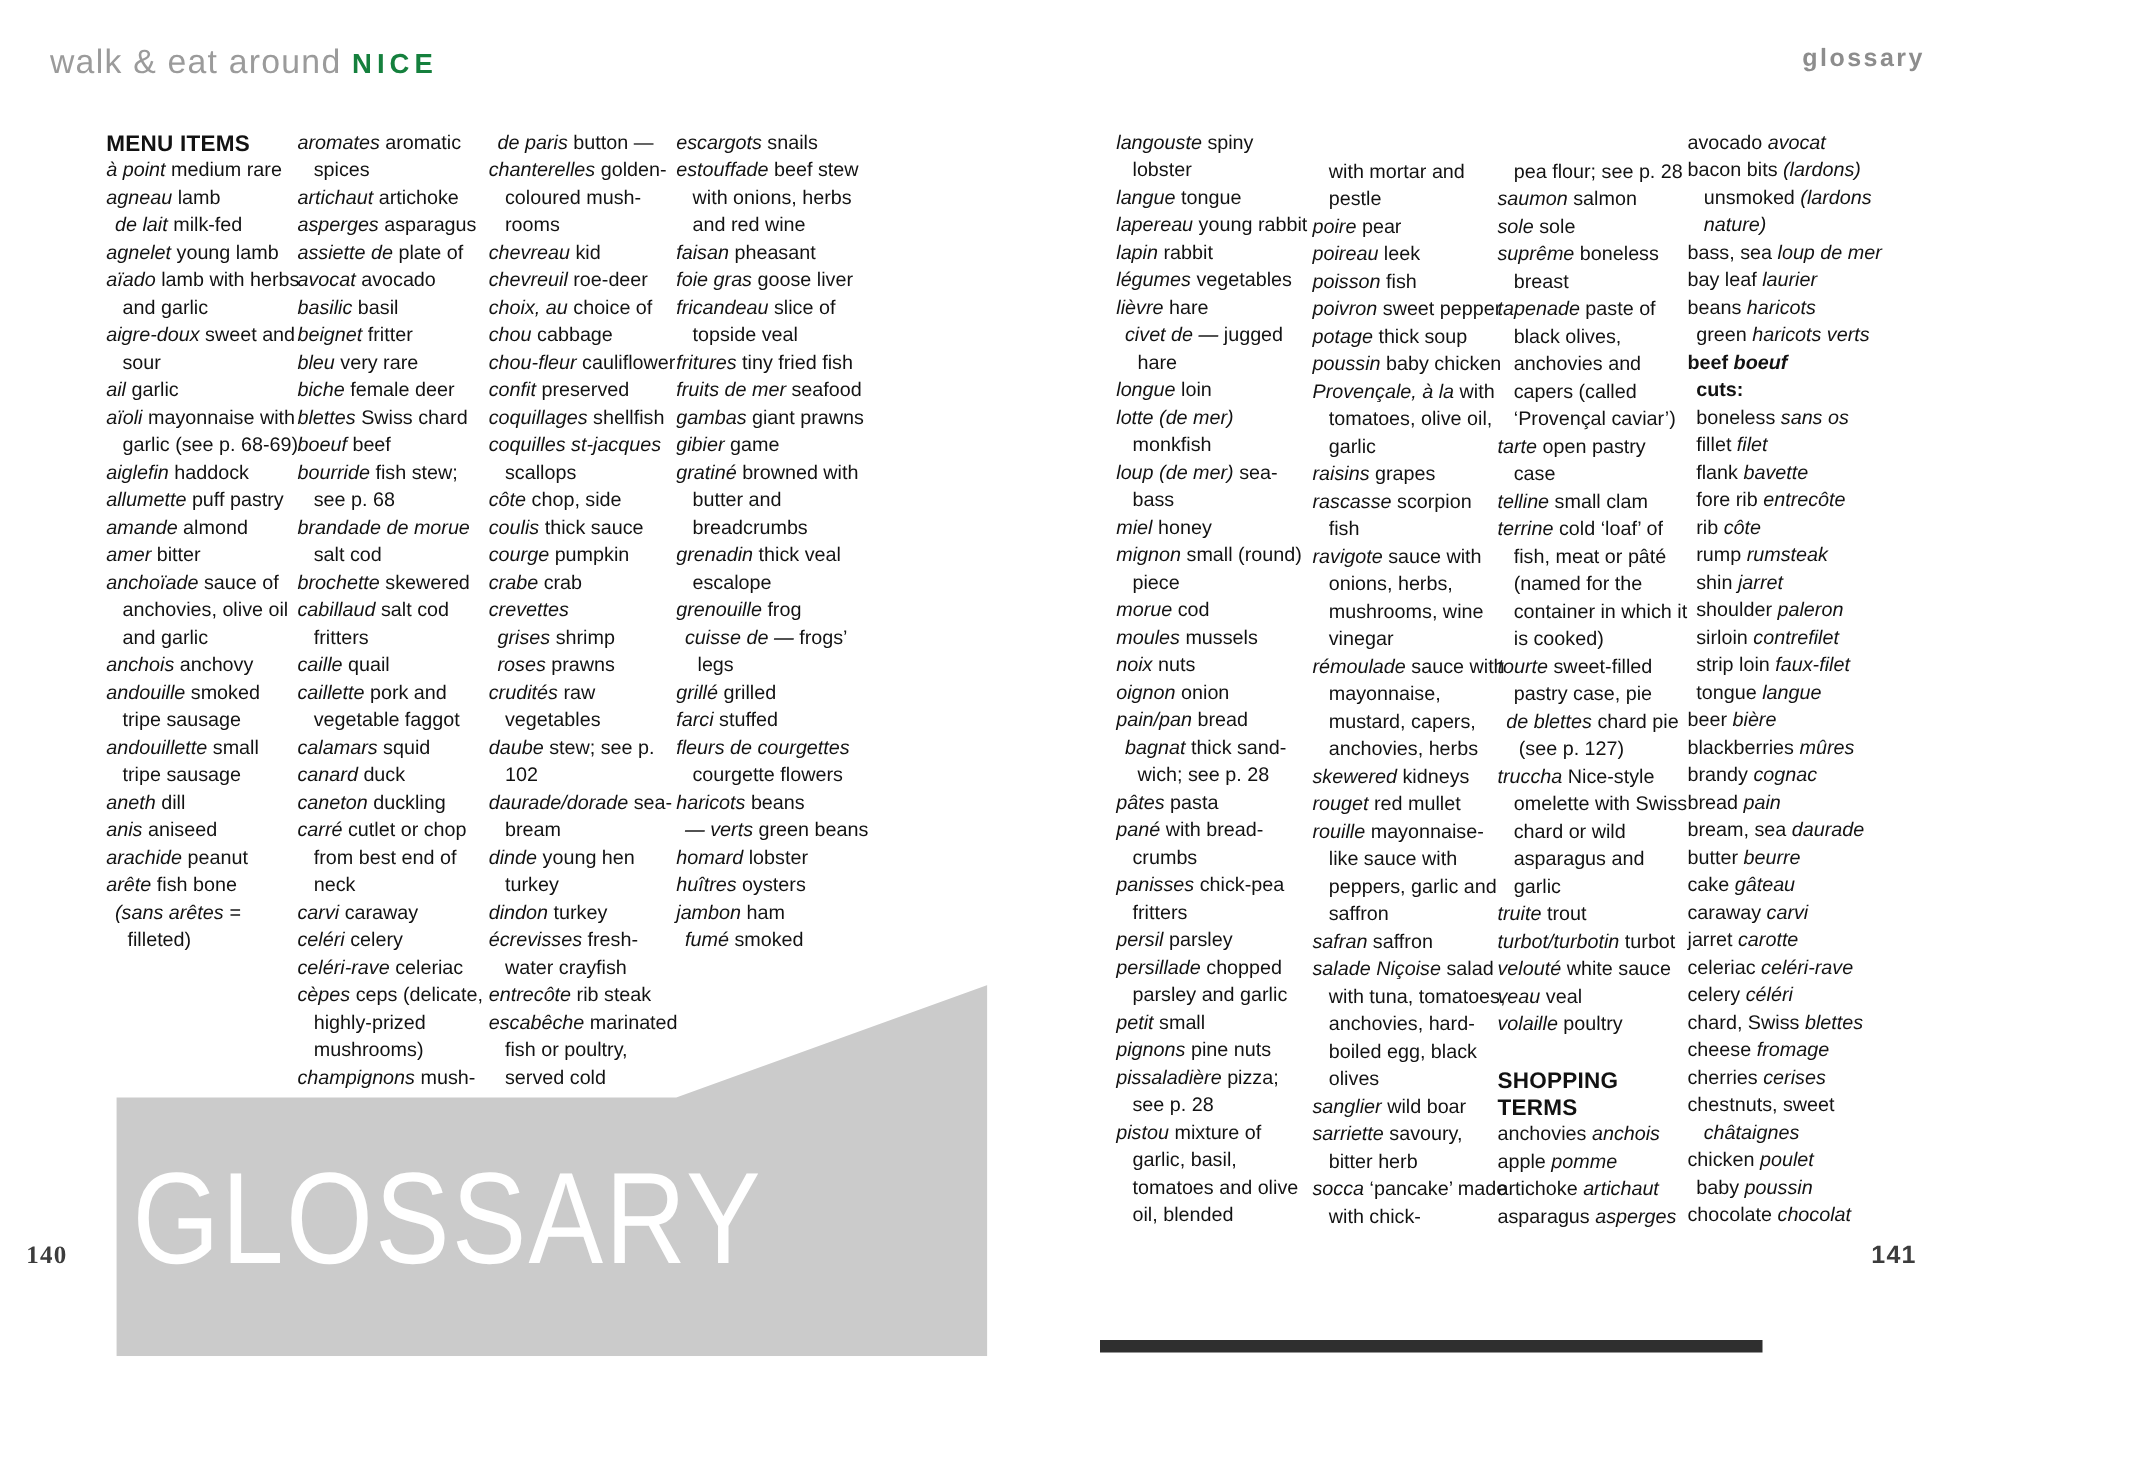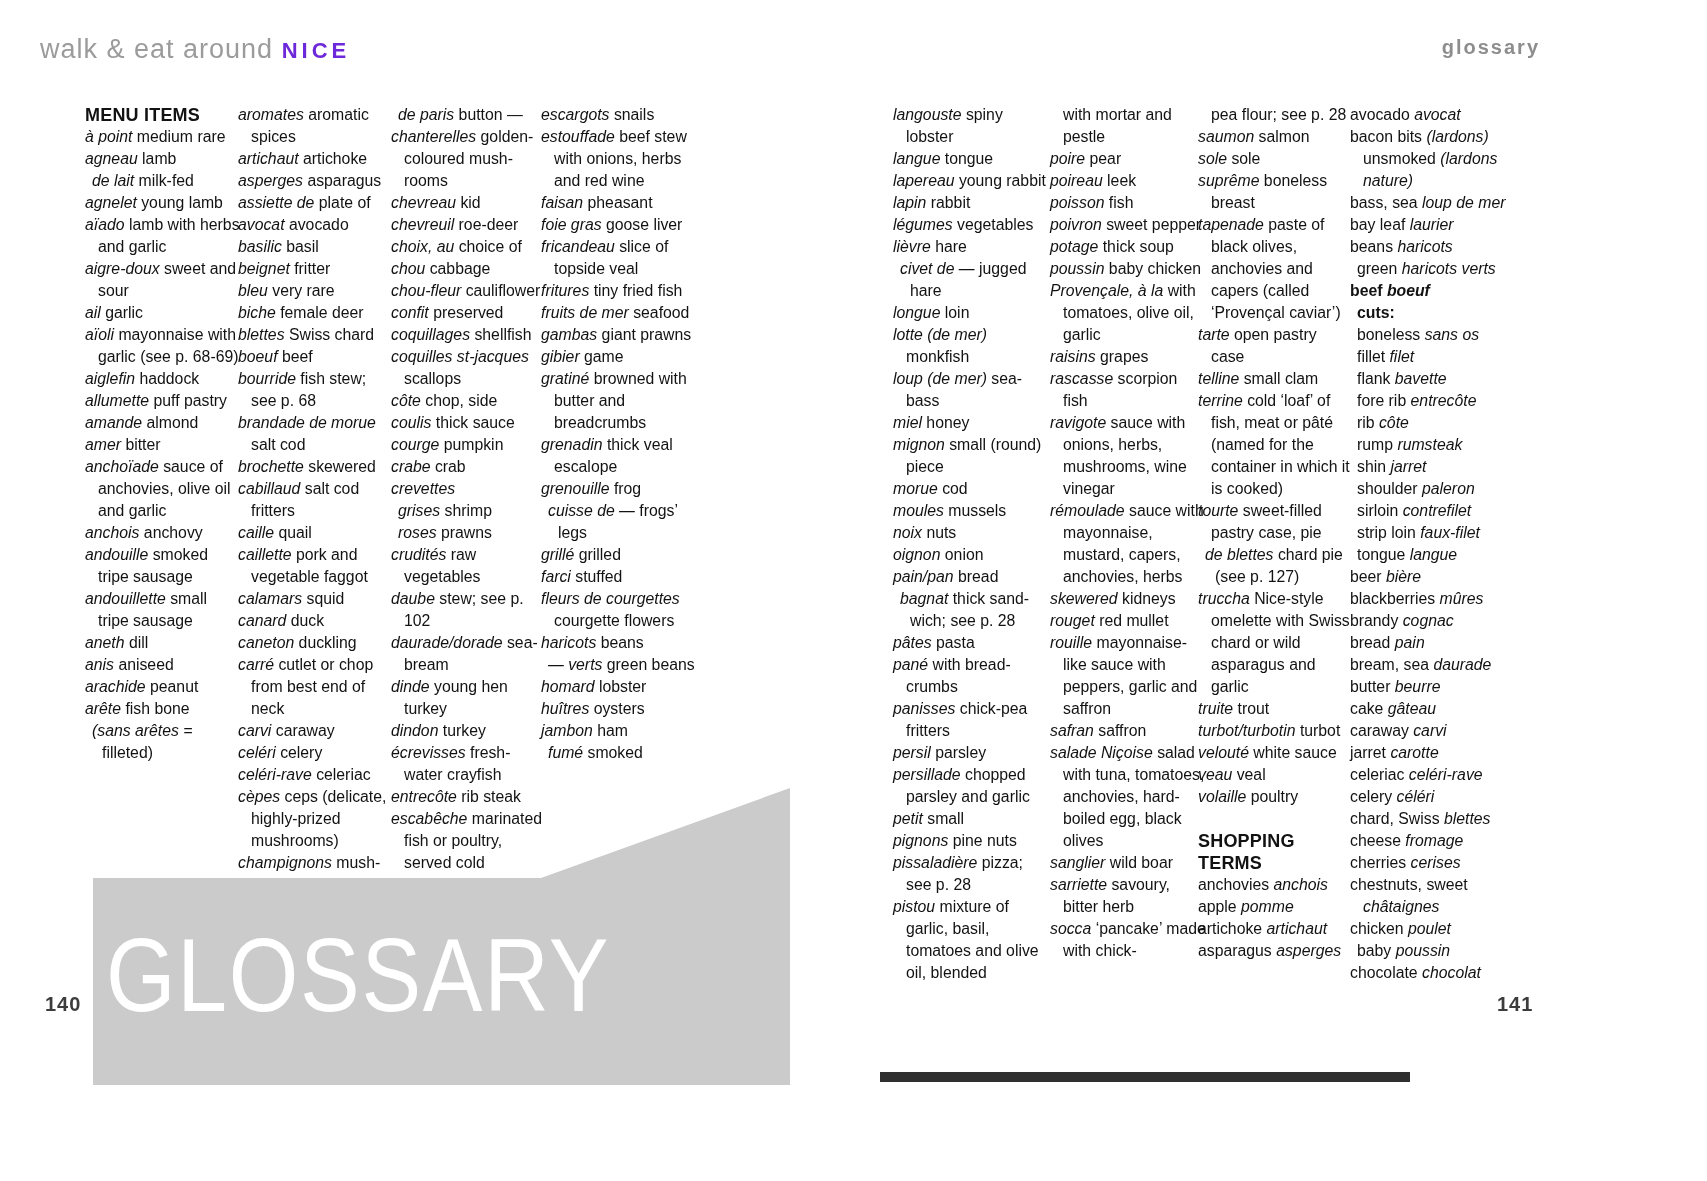--- a/index.html
+++ b/index.html
@@ -2,43 +2,43 @@
 <html><head>
 <meta charset="utf-8">
 <style>
   html,body{margin:0;padding:0;background:#ffffff;}
   #canvas{
     position:relative;width:1707px;height:1181px;background:#ffffff;overflow:hidden;
     font-family:"Liberation Sans",sans-serif;color:#121212;
   }
   
   .brand{position:absolute;left:40px;top:34px;font-size:27px;color:#9b9b9b;letter-spacing:1px;}
-  .brand .nice{font-weight:bold;font-size:22px;letter-spacing:4px;color:#6d28d9;}
+  .brand .nice{font-weight:bold;font-size:22px;letter-spacing:4px;color:#15803d;}
   .section-label{position:absolute;right:167px;top:36px;font-size:20px;font-weight:bold;color:#8d8d8d;letter-spacing:2px;}
   
   .gcol{position:absolute;top:104px;width:156px;font-size:15.8px;line-height:22px;}
   .entry{margin:0;padding-left:13px;text-indent:-13px;hyphens:manual;}
   .entry.sub{padding-left:17px;text-indent:-10px;}
-  .entry.cont{padding-left:13px;text-indent:0;}
+  .entry.cont{padding-left:13px;text-indent:0;margin-top:23px;}
   .entry.head{padding-left:0;text-indent:0;font-weight:bold;font-size:18px;letter-spacing:0.2px;}
   .entry.gap{margin-top:22px;}
   .s-i{font-style:italic;}
   .s-b{font-weight:bold;}
   .s-bi{font-weight:bold;font-style:italic;}
   
   .banner{
     position:absolute;left:93px;top:786px;width:697px;height:299px;background:#cbcbcb;
     clip-path:polygon(0 92px,448px 92px,697px 2px,697px 299px,0 299px);
   }
   .watermark{
     position:absolute;left:106px;top:916px;font-size:104px;color:#ffffff;
     letter-spacing:2px;transform:scaleX(0.86);transform-origin:left top;white-space:nowrap;
   }
   .pagenum{position:absolute;top:993px;font-size:20px;font-weight:bold;color:#3c3c3c;letter-spacing:1px;}
-  .pagenum.left{left:45px;}
+  .pagenum.left{left:21px;font-family:Liberation Serif, serif;}
   .pagenum.right{left:1497px;}
   .page-edge{position:absolute;left:880px;top:1072px;width:530px;height:10px;background:#2f2f2f;}
 </style>
 </head>
 <body>
 
 <div id="canvas">
 
   <div class="brand">
     <span>walk &amp; eat around</span>

